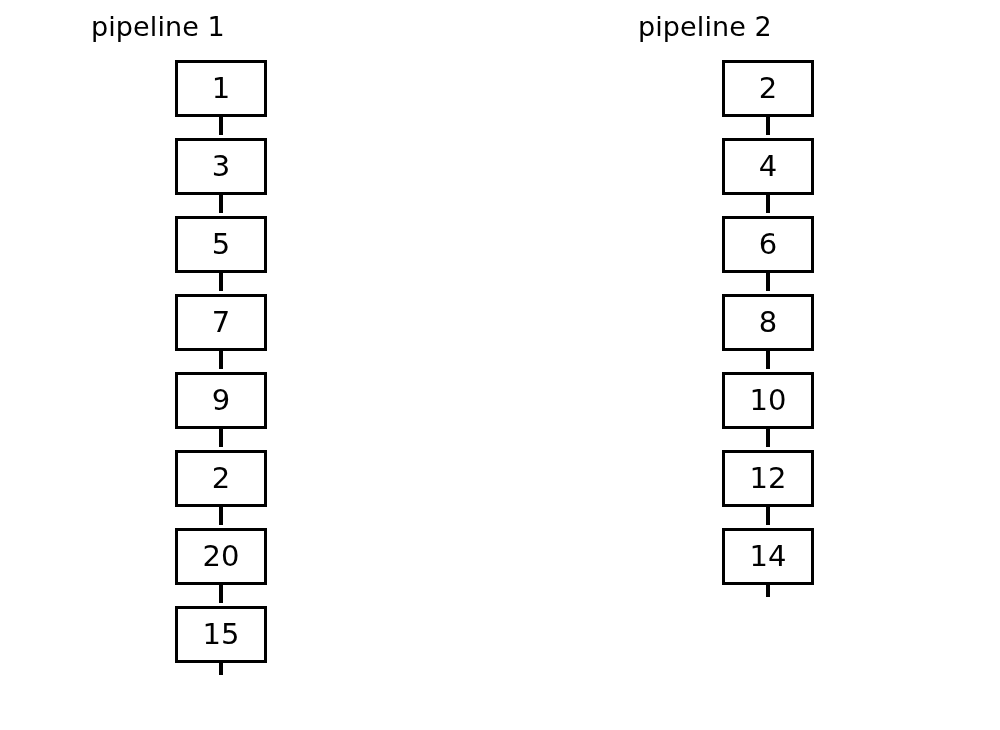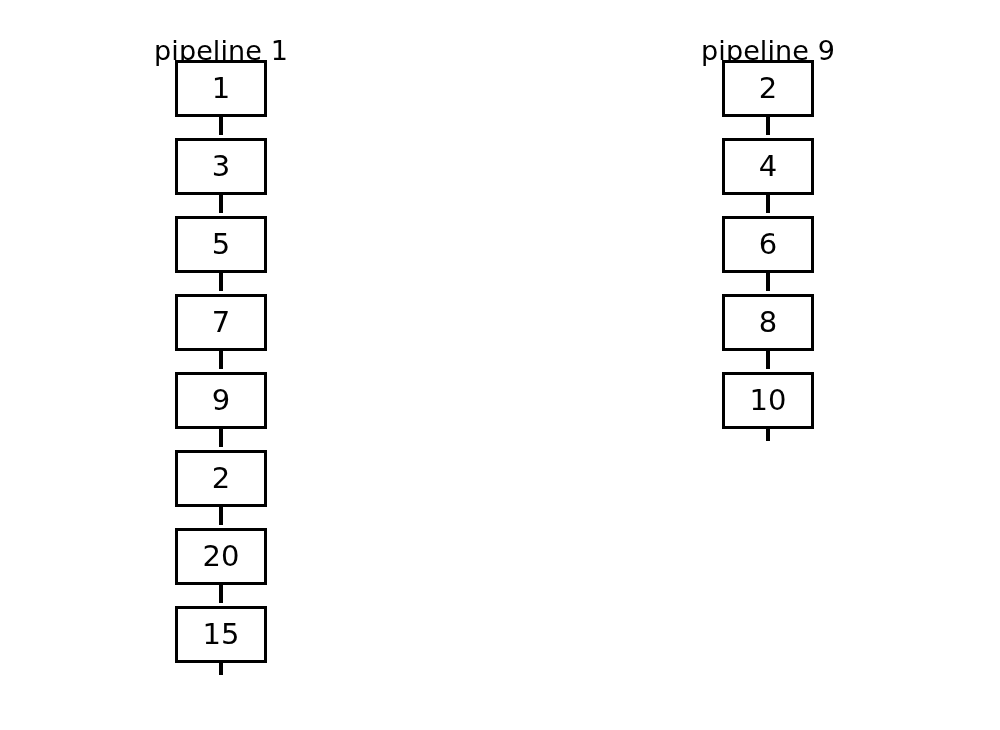--- a/index.html
+++ b/index.html
@@ -31,27 +31,26 @@
   }
 
   #pipeline-1 { left: 91px; }
   #pipeline-2 { left: 638px; }
 
   .pipeline-title {
     position: absolute;
     top: 11px;
     left: 0;
     width: 260px;
-    text-align: center;
+    text-align: left;
     font-size: 27px;
     line-height: 32px;
     letter-spacing: 0.1px;
     white-space: nowrap;
     color: #000000;
-    margin-top: 24px;
   }
 
   .stage-column {
     position: absolute;
     top: 60px;
     left: 84px;
     width: 92px;
   }
 
   .stage {
@@ -125,33 +124,39 @@
       <div class="stage">
         <span class="stage-label">20</span>
       </div>
       <div class="stage">
         <span class="stage-label">15</span>
       </div>
     </div>
   </div>
 
   <div class="pipeline" id="pipeline-2">
-    <div class="pipeline-title">pipeline 9</div>
+    <div class="pipeline-title">pipeline 2</div>
     <div class="stage-column">
       <div class="stage">
         <span class="stage-label">2</span>
       </div>
       <div class="stage">
         <span class="stage-label">4</span>
       </div>
       <div class="stage">
         <span class="stage-label">6</span>
       </div>
       <div class="stage">
         <span class="stage-label">8</span>
       </div>
       <div class="stage">
         <span class="stage-label">10</span>
       </div>
+      <div class="stage">
+        <span class="stage-label">12</span>
+      </div>
+      <div class="stage">
+        <span class="stage-label">14</span>
+      </div>
     </div>
   </div>
 
 </div>
 
 </body></html>

